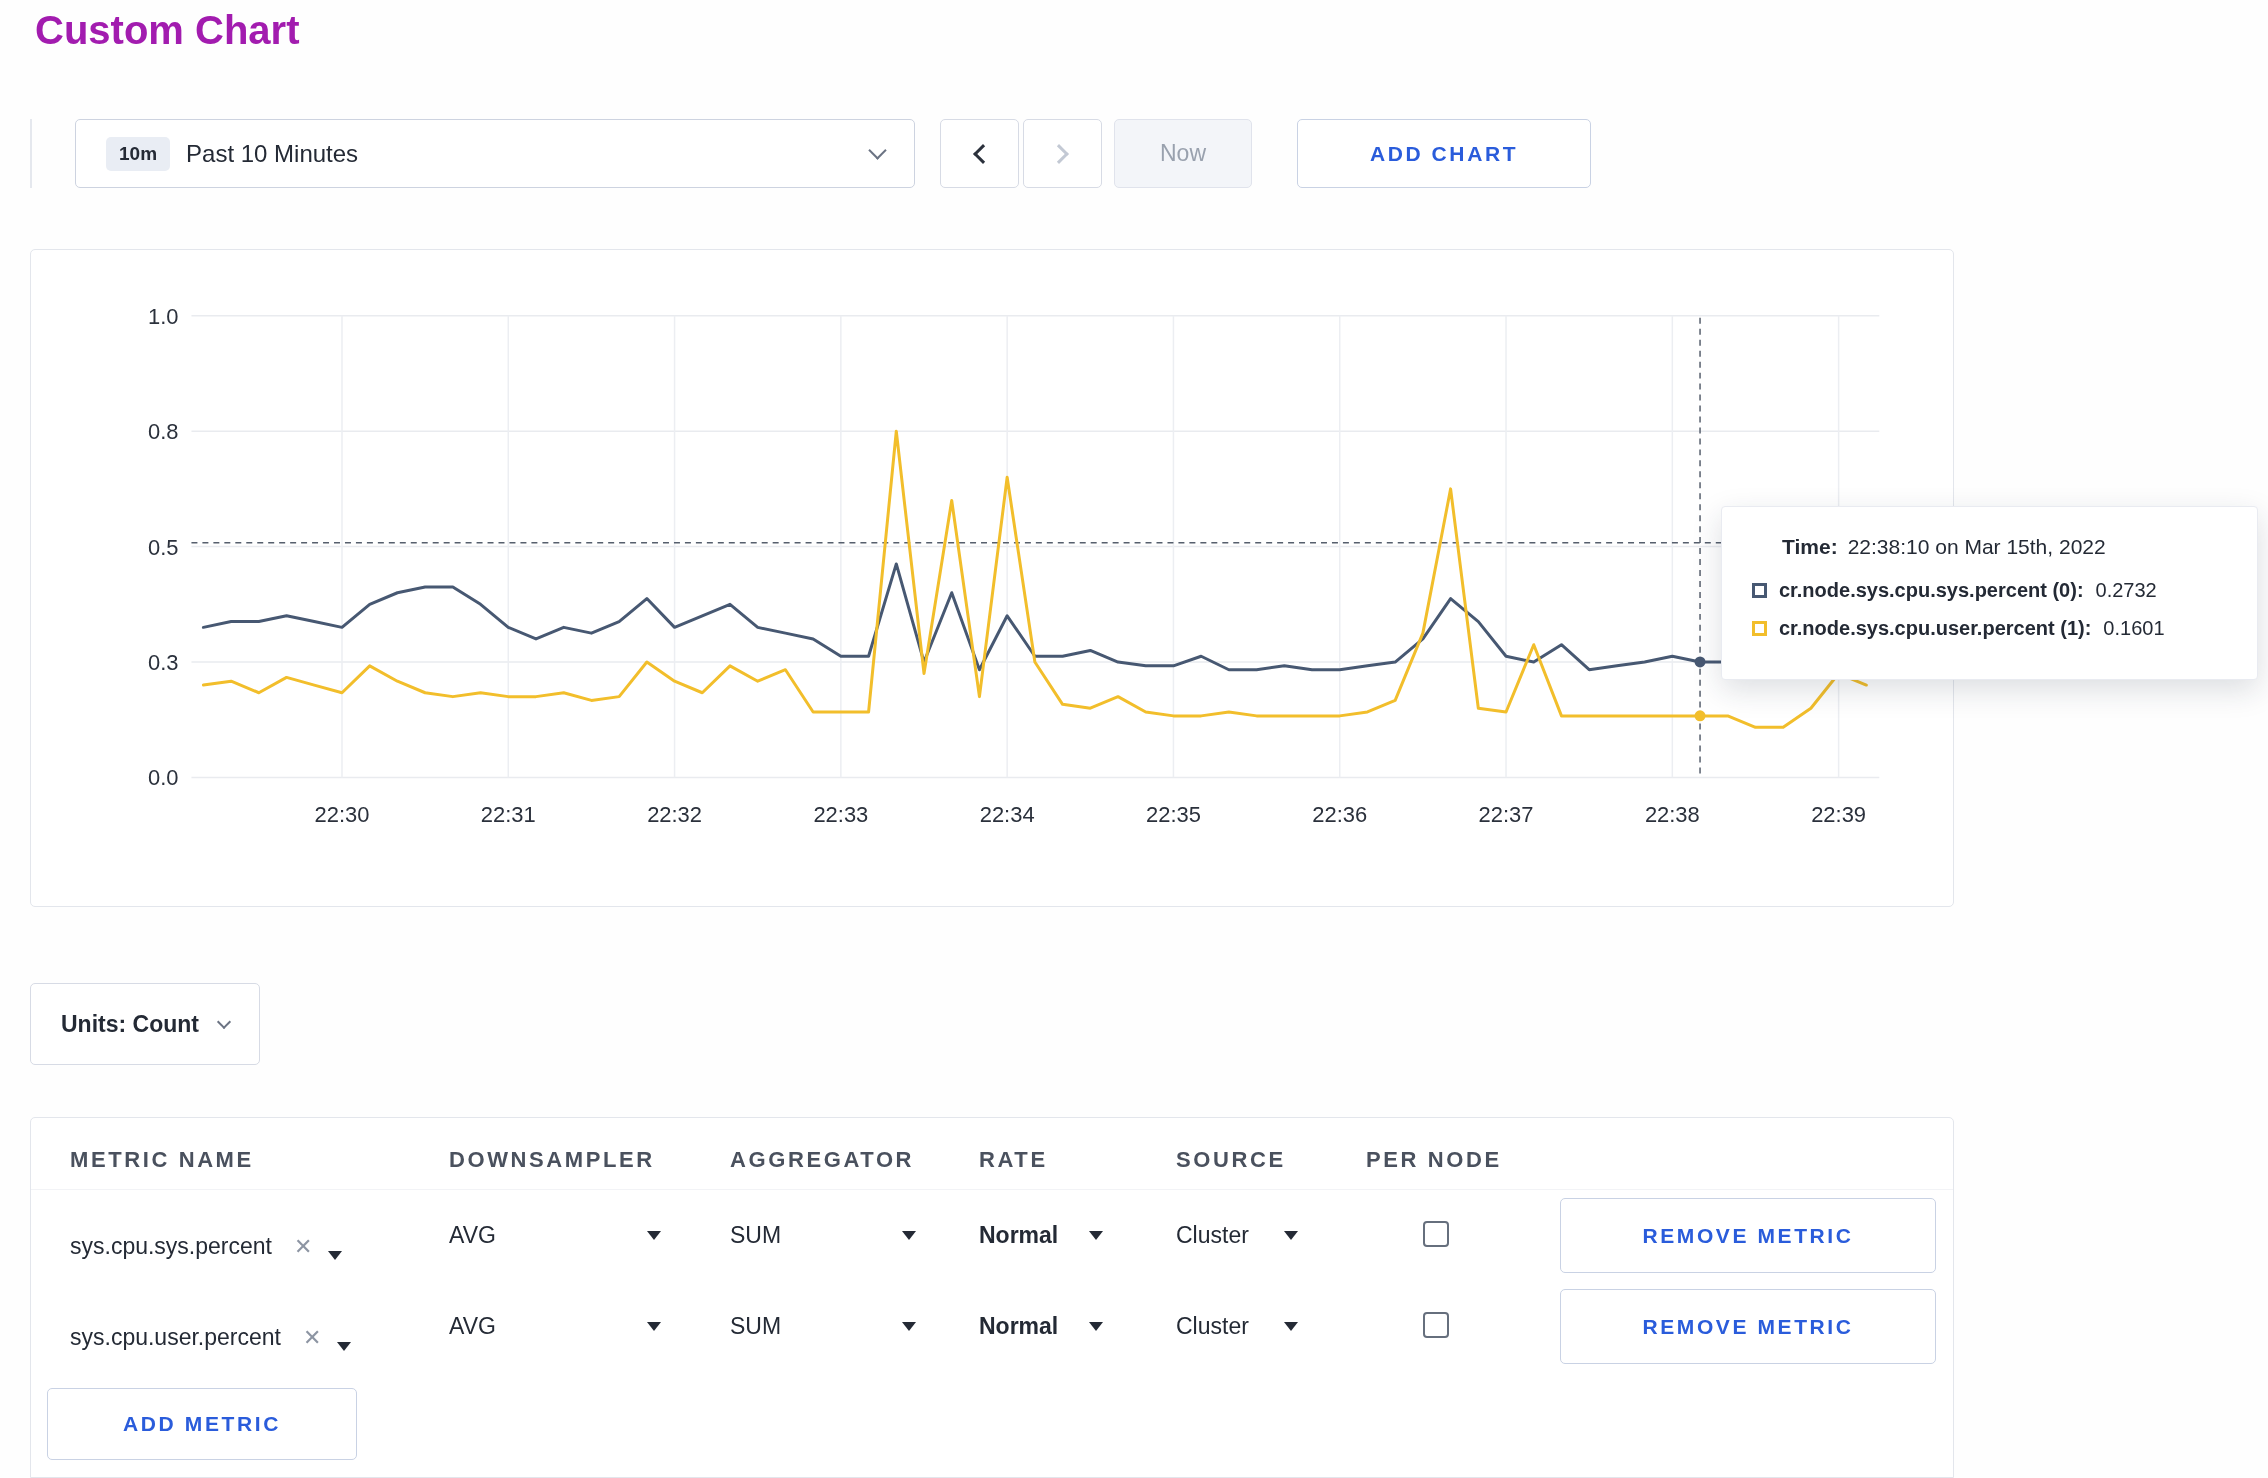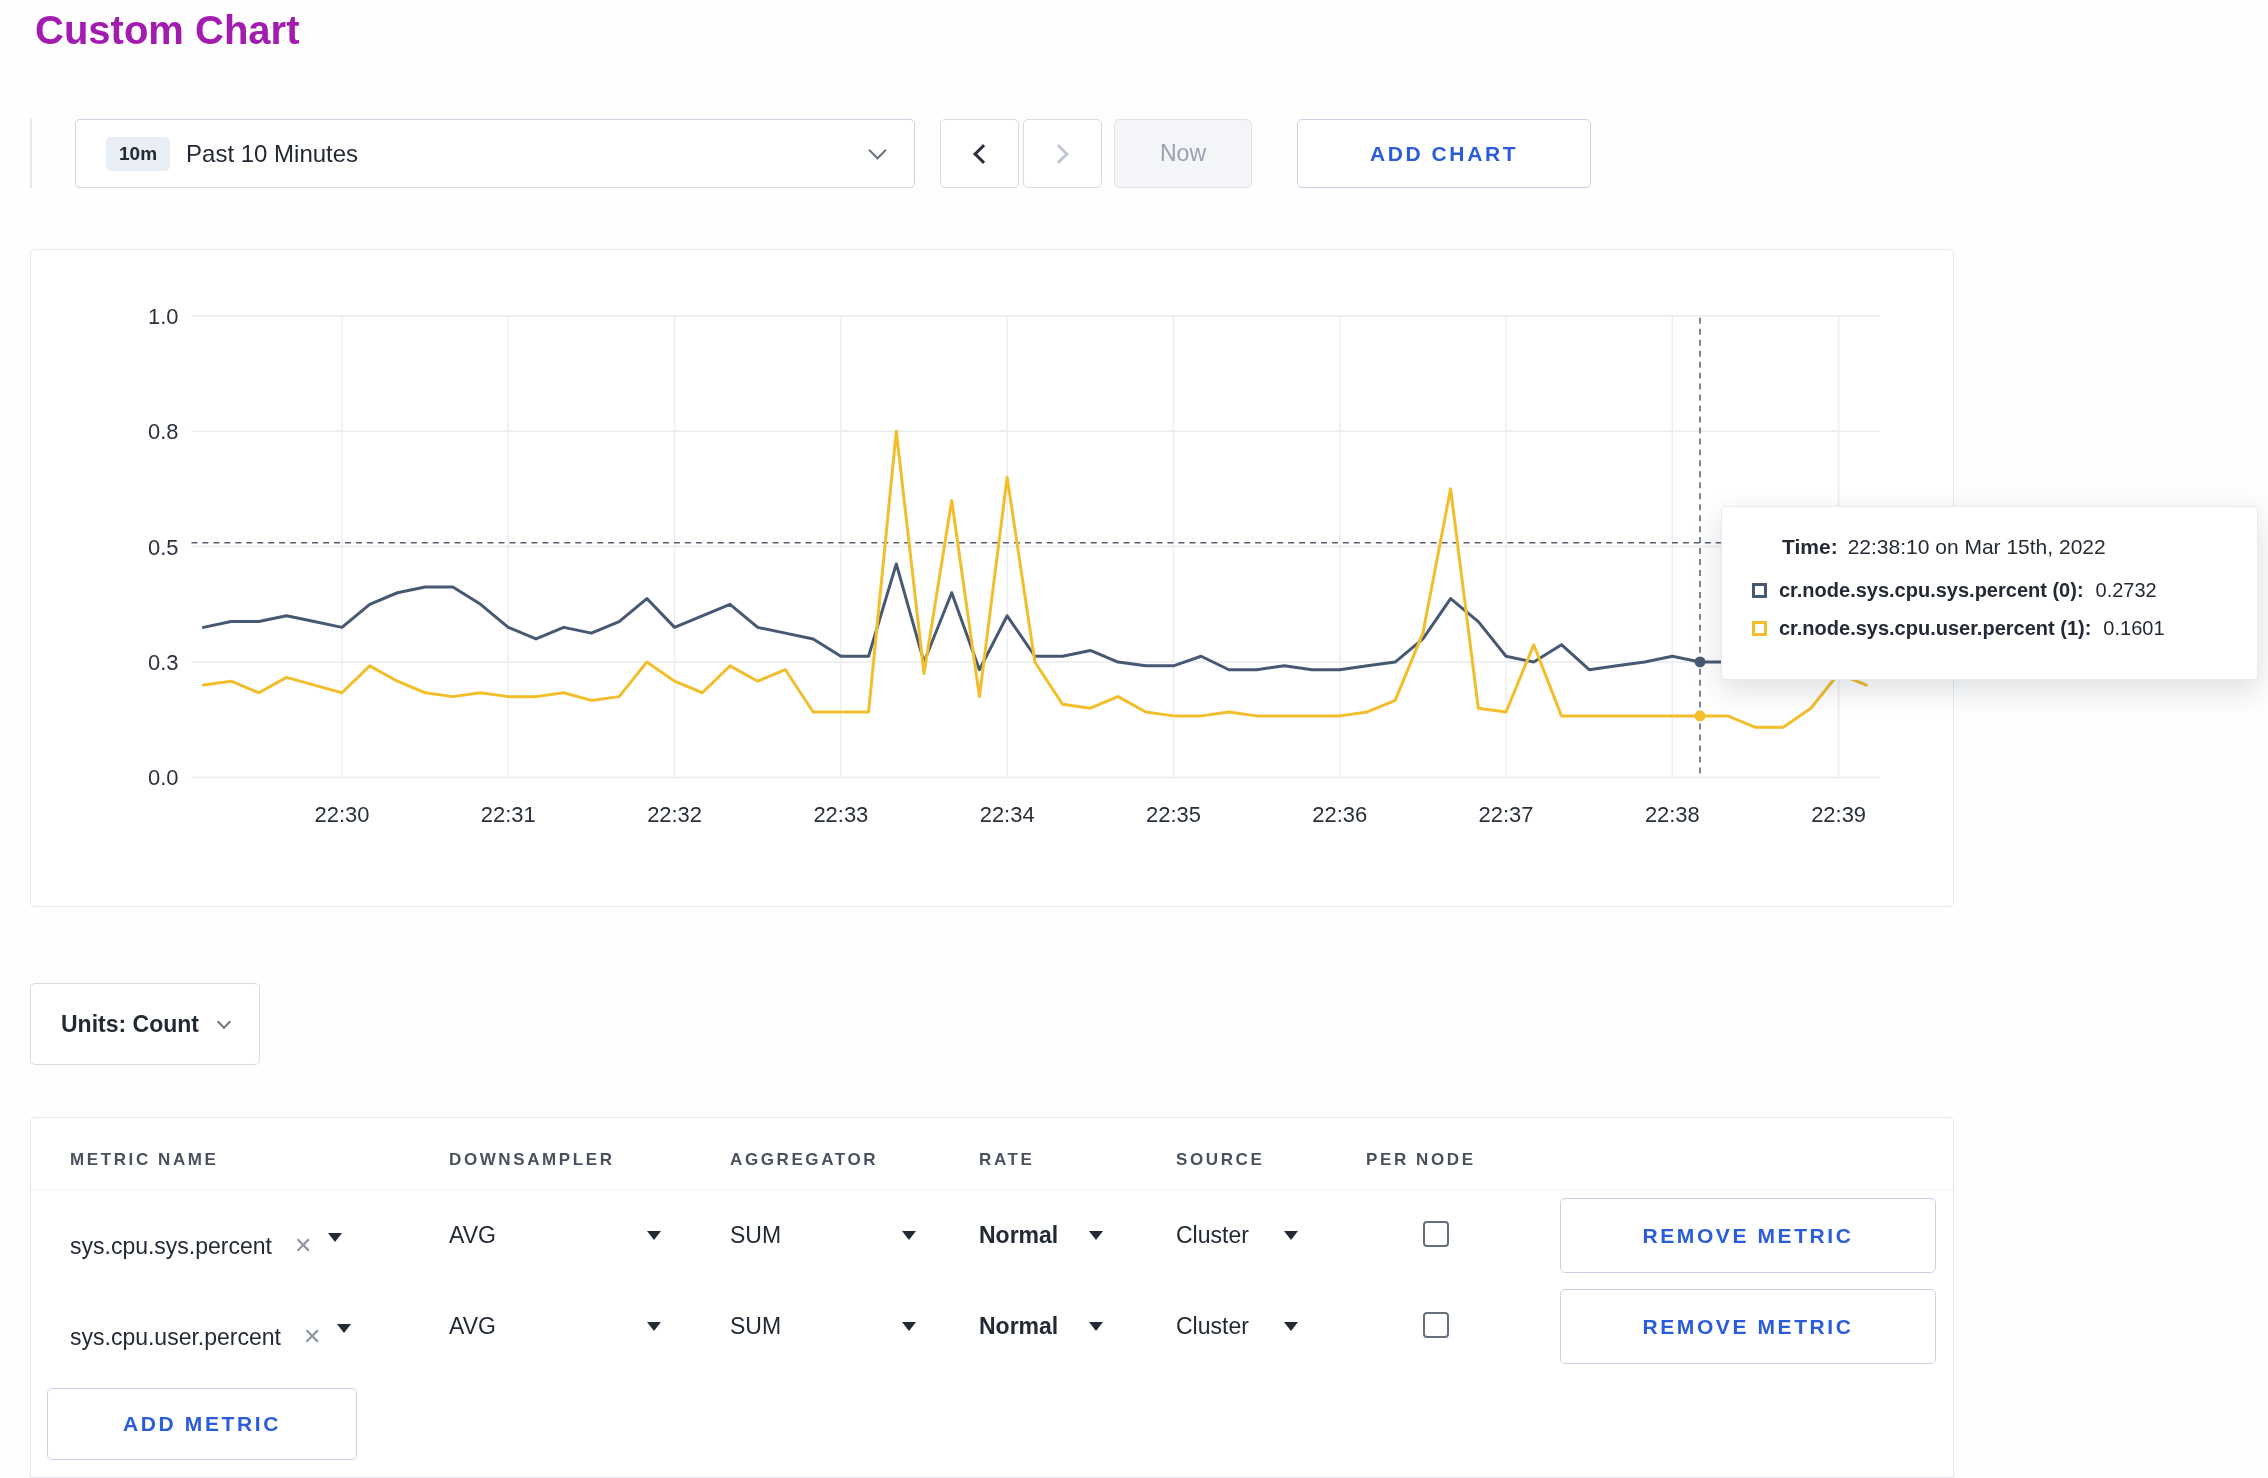--- a/index.html
+++ b/index.html
@@ -53,23 +53,23 @@
     color:#242a35; cursor:pointer; font-family:inherit; }
   .units-btn .chev { width:10px; height:10px; border-width:2px; margin-top:-4px; }
   .remove-chart { position:absolute; left:310px; top:983px; width:363px; height:82px; }
 
   
   .table-card { position:absolute; left:30px; top:1117px; width:1924px; height:361px; background:#fff;
     border:1.5px solid #e3e6ec; border-radius:5px 5px 0 0; padding-top:12px; }
   .t-grid { display:grid; grid-template-columns:379px 281px 249px 197px 190px 194px 1fr;
     align-items:center; padding-left:39px; }
   .t-header { height:60px; border-bottom:1px solid #f2f3f6; }
-  .t-header span { font-size:17px; font-weight:700; letter-spacing:2.6px; color:#4a515e; }
+  .t-header span { font-size:22px; font-weight:700; letter-spacing:2.6px; color:#4a515e; }
   .t-row { height:91px; }
-  .metric-cell { display:flex; align-items:flex-start; gap:16px; font-size:23px;margin-top:21px; }
+  .metric-cell { display:flex; align-items:flex-end; gap:16px; font-size:23px;margin-top:21px; }
   .x-icon { color:#8d95a3; font-size:22px; cursor:pointer; margin-left:6px; }
   .tri { width:0; height:0; border-left:7px solid transparent; border-right:7px solid transparent;
     border-top:9px solid #242a35; cursor:pointer; }
   .sel { display:flex; align-items:center; justify-content:space-between; font-size:23px; cursor:pointer;text-align:right; }
   .sel-down { width:212px; } .sel-agg { width:186px; } .sel-rate { width:124px;font-weight:bold; } .sel-src { width:122px; }
   .pn-checkbox { appearance:none; -webkit-appearance:none; width:26px; height:26px; border:2px solid #666f7d;
     border-radius:4px; background:#fff; margin-left:57px; cursor:pointer; }
   .remove-metric { width:376px; height:75px; }
   .add-metric { width:310px; height:72px; margin:16px 0 0 16px; }
 </style>

